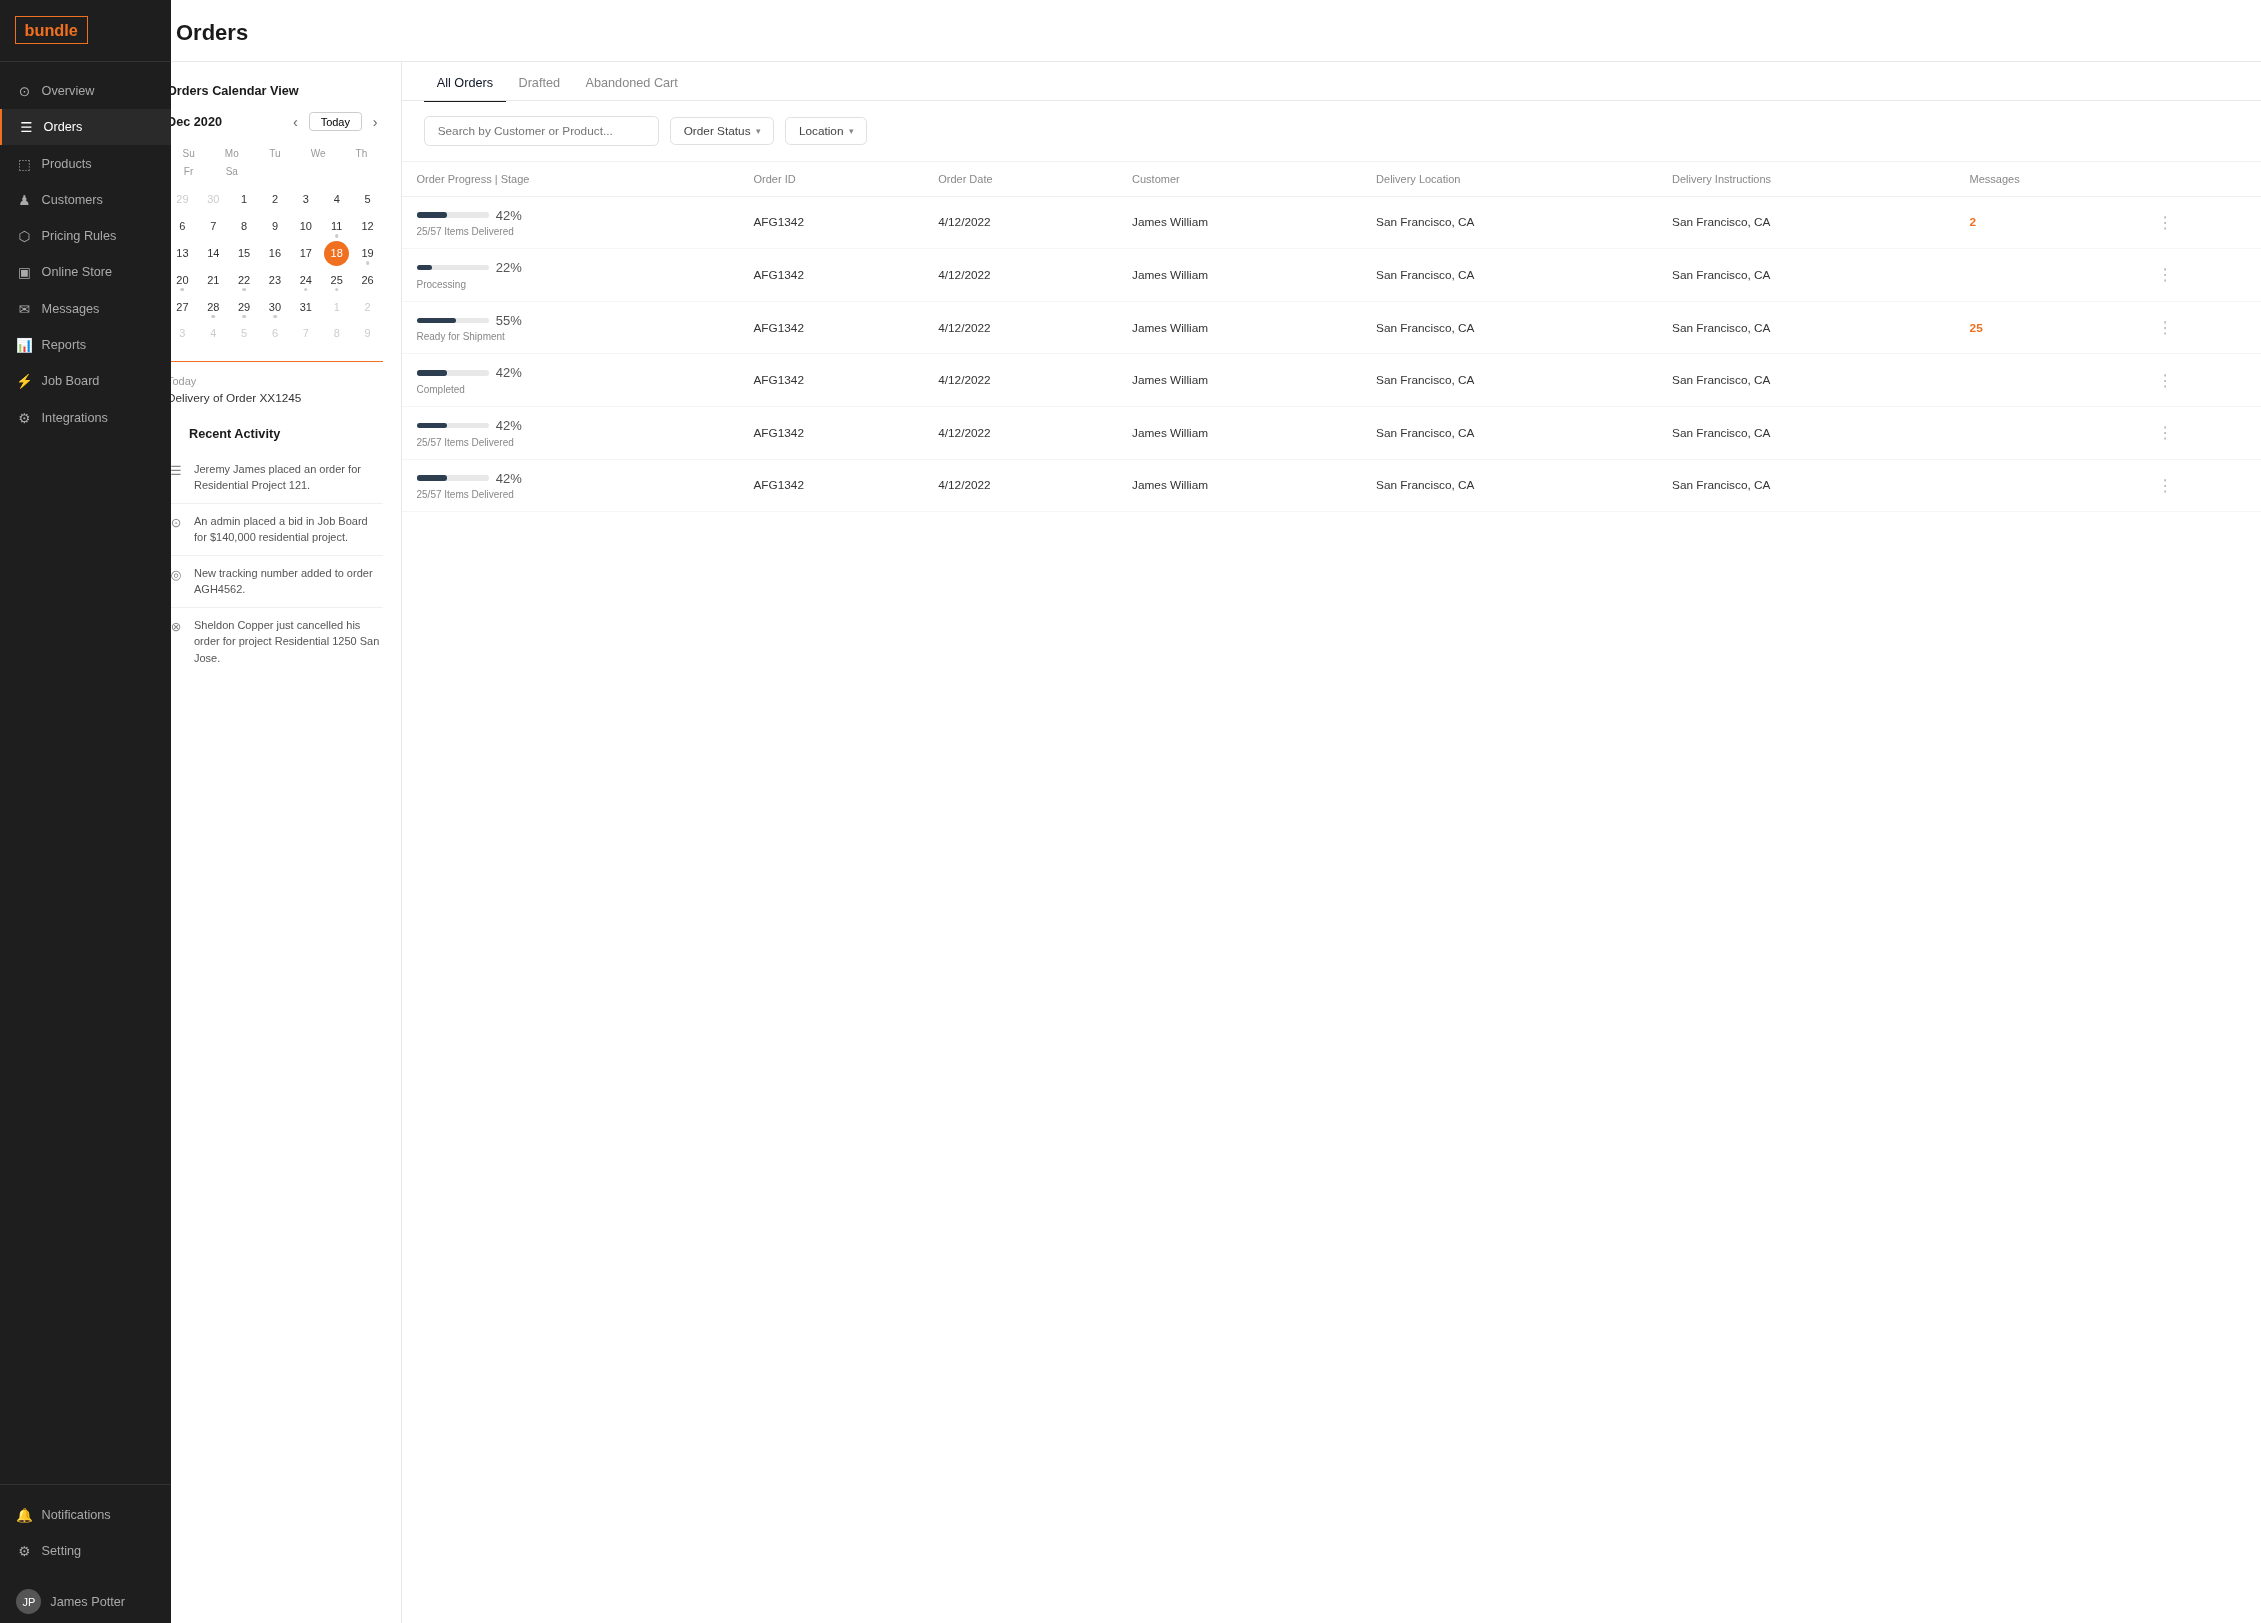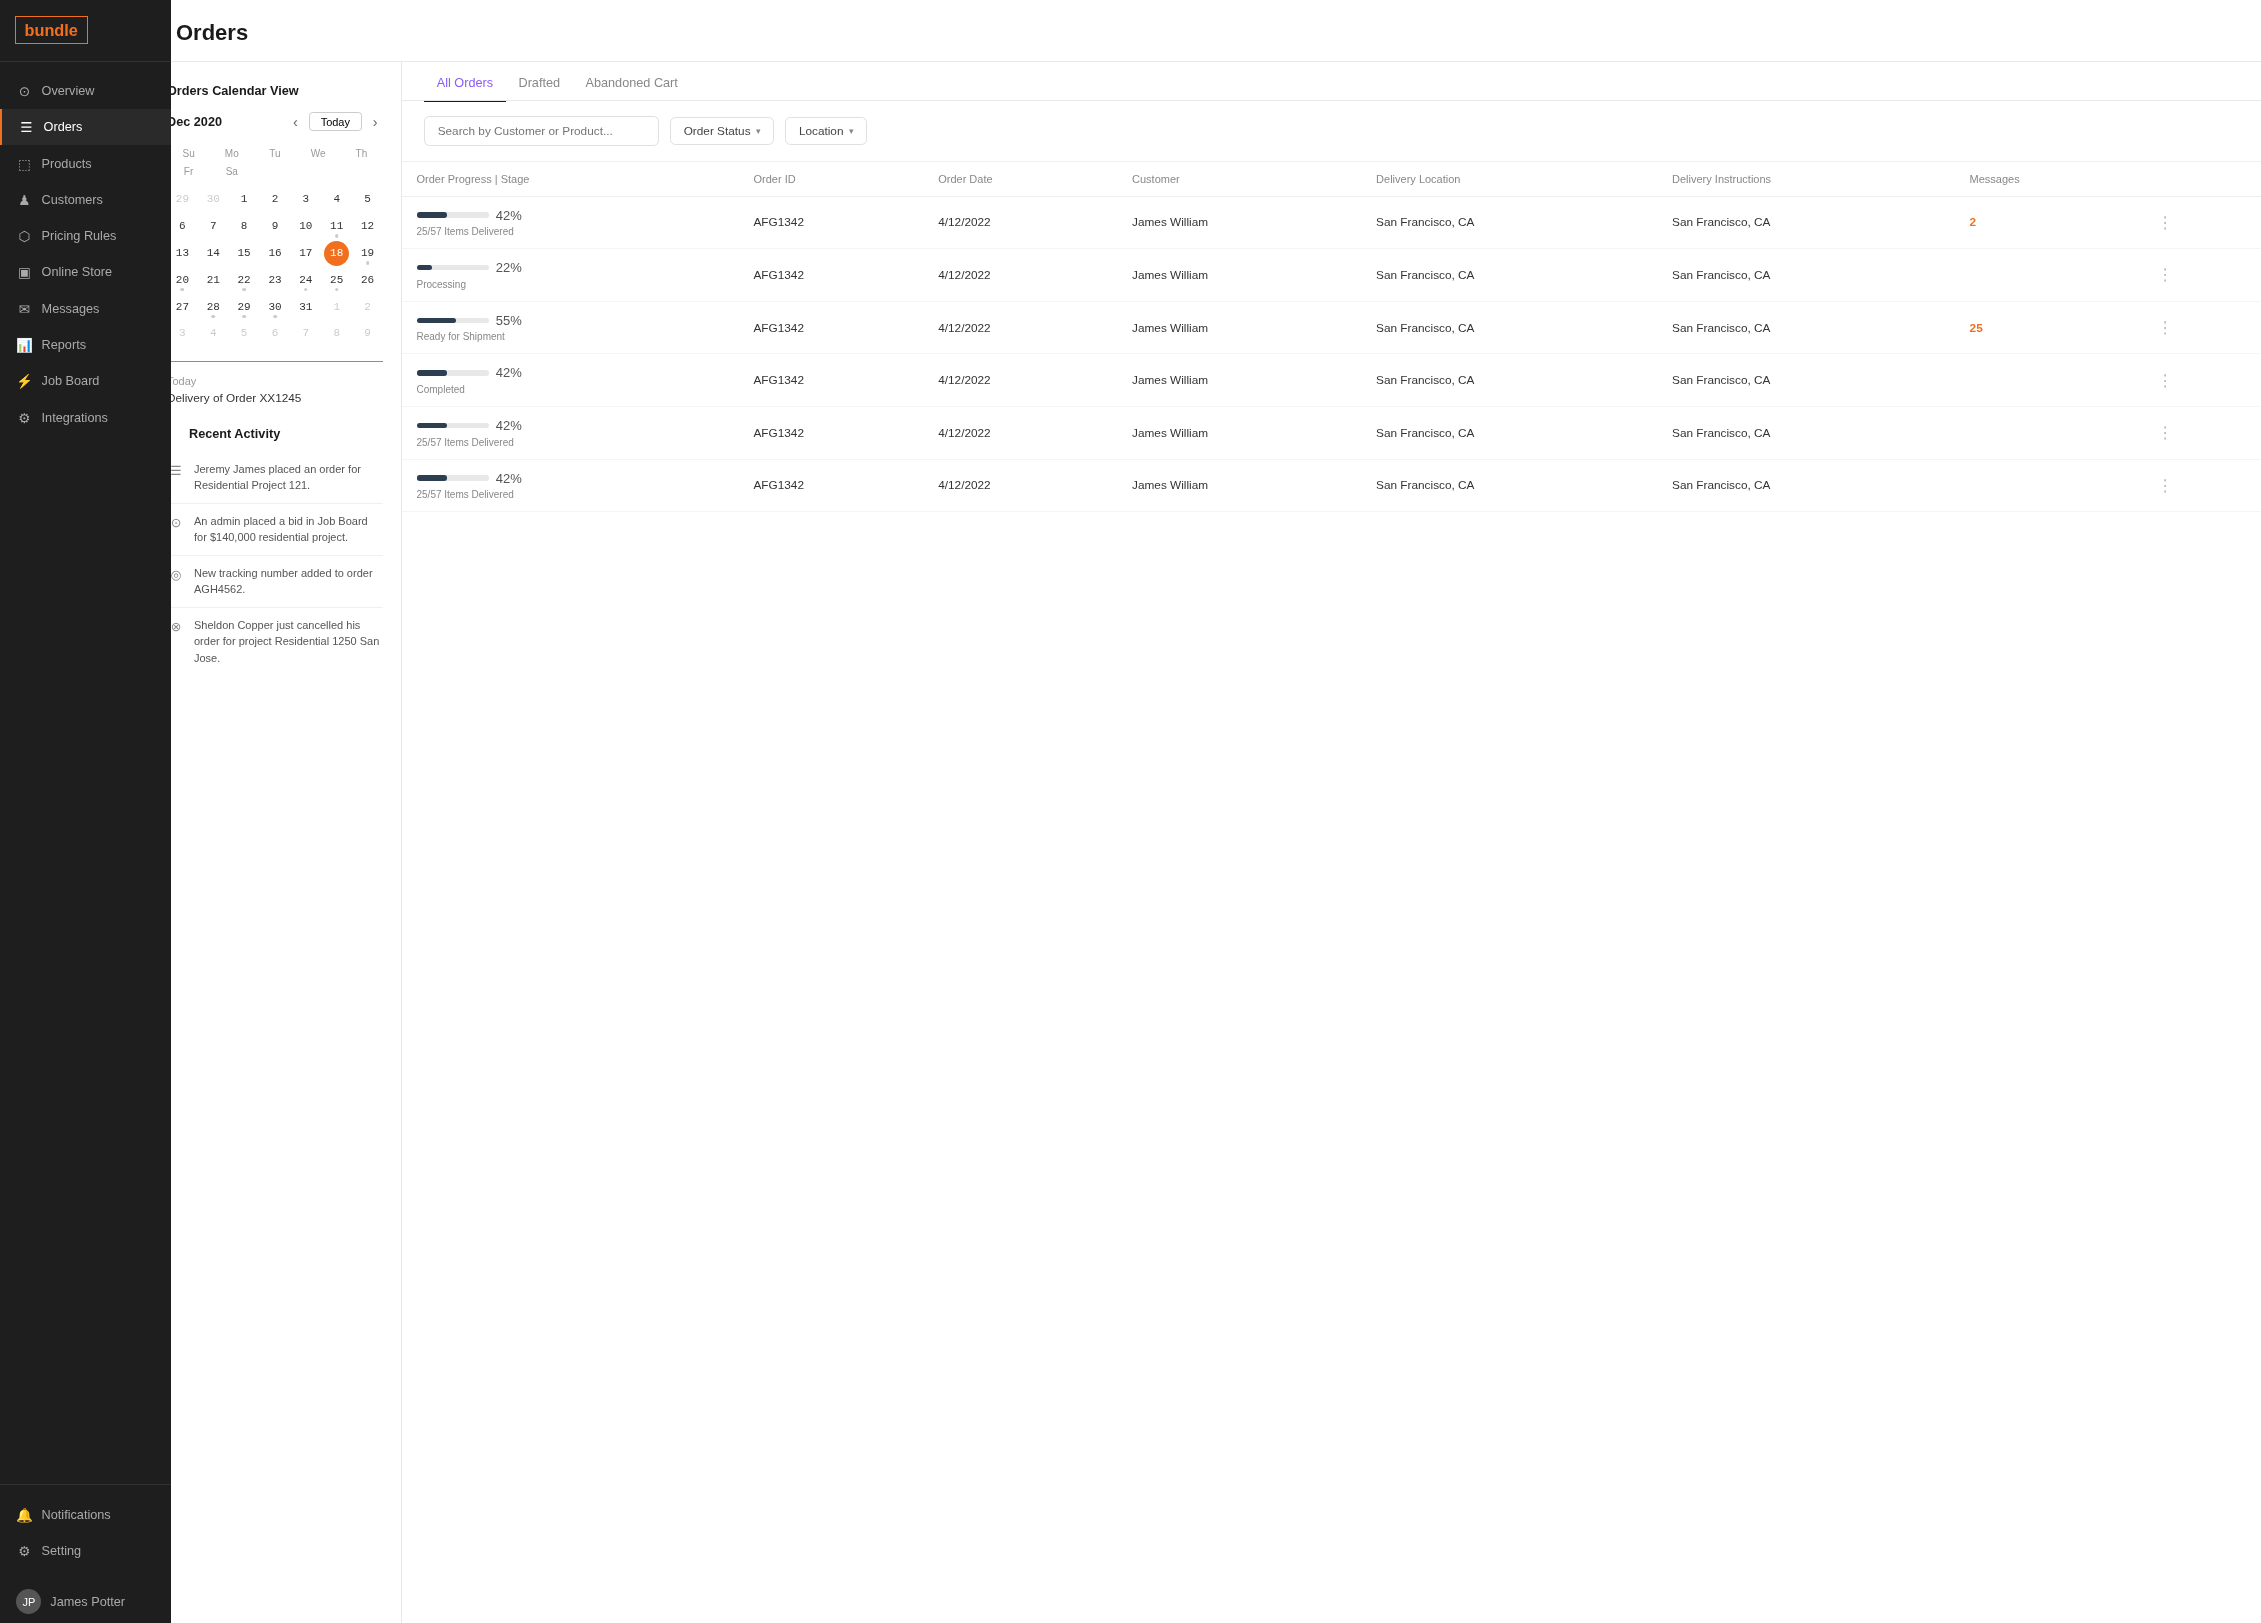--- a/index.html
+++ b/index.html
@@ -96,21 +96,20 @@
       color: #333;
       cursor: pointer;
       border-radius: 50%;
       width: 25px;
       height: 25px;
       display: flex;
       align-items: center;
       justify-content: center;
       margin: 0.9px auto;
       position: relative;
-      font-family: Liberation Mono, monospace;
     }
     .cal-day.other-month { color: #ccc; }
     .cal-day.today-highlight { background: #f07020; color: #fff; border-radius: 50%; }
     .cal-day.has-dot::after {
       content: '';
       position: absolute;
       bottom: 0.9px;
       left: 50%;
       transform: translateX(-50%);
       width: 3.6px; height: 3.6px;
@@ -144,21 +143,21 @@
       gap: 0;
     }
     .tab-item {
       padding: 14.5px 12.7px 11px;
       font-size: 12.7px;
       color: #888;
       cursor: pointer;
       border-bottom: 1.8px solid transparent;
       margin-bottom: -1.8px;
     }
-    .tab-item.active { color: #8b5cf6; border-bottom: 1.8px solid #1a1a1a; font-weight: 500; }
+    .tab-item.active { color: #0f172a; border-bottom: 1.8px solid #1a1a1a; font-weight: 500; }
 
     .filters-bar {
       display: flex;
       align-items: center;
       gap: 11px;
       padding: 14.5px 22px;
       border-bottom: 0.9px solid #f0f0f0;
     }
     .search-input {
       flex: 0 0 235px;

